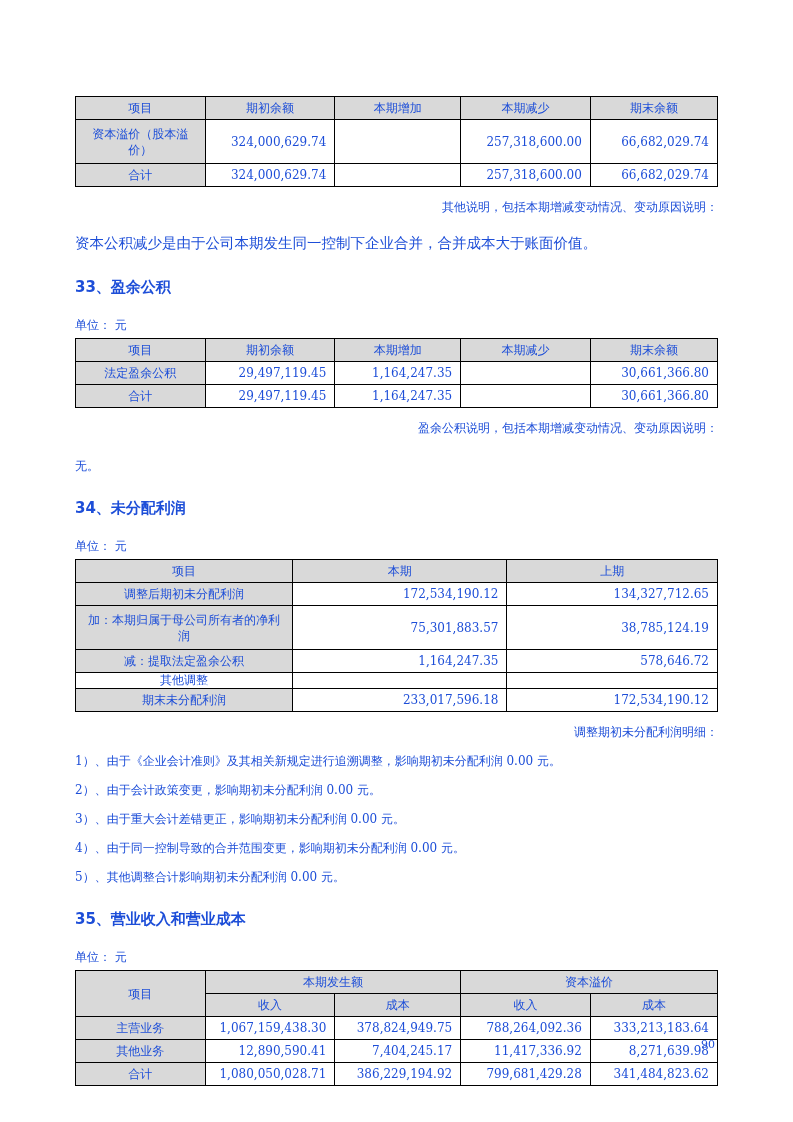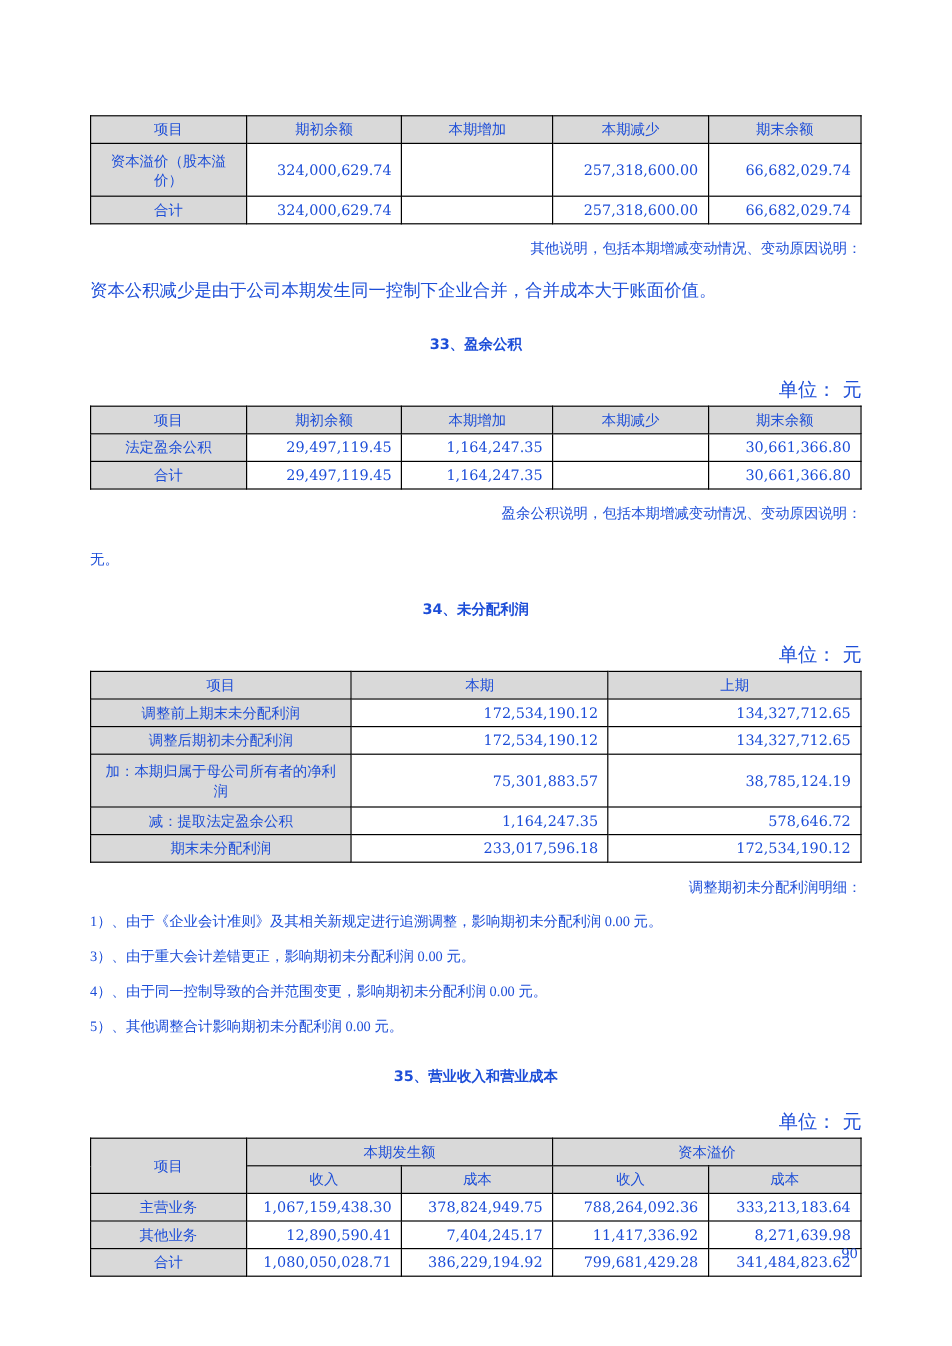--- a/index.html
+++ b/index.html
@@ -37,23 +37,23 @@
   th.hdr { background:#d9d9d9; text-align:center; }
   td.item { background:#d9d9d9; text-align:center; }
   td.item.plain { background:#ffffff; }
   td.num { text-align:right; background:#ffffff;border-radius:20px; }
   tr.tall td { height: 44px; }
   tr.thin td { padding-top: 0px; padding-bottom: 0px; line-height: 15px; }
 
   .tbl-capital { margin-top: 96px; }
   .note-label { font-size: 12px; margin: 12px 0 0 0; line-height: 16px; text-align: right; }
   .big-note { font-size: 14.5px; margin: 18px 0 0 0; line-height: 20px; }
-  h2.sec-title { font-size: 12px; font-weight: bold; margin: 24px 0 0 0; line-height: 20px; font-family: "DejaVu Sans", "Liberation Sans", sans-serif; text-align: center; }
-  .unit-line { font-size: 16px; text-align: right; margin: 20px 0 5px 0; line-height: 16px; }
-  .detail-line { font-size: 12px; margin: 13px 0 0 0; line-height: 16px; font-family: Liberation Serif, serif; }
+  h2.sec-title { font-size: 15px; font-weight: bold; margin: 24px 0 0 0; line-height: 20px; font-family: "DejaVu Sans", "Liberation Sans", sans-serif; }
+  .unit-line { font-size: 12px; margin: 20px 0 5px 0; line-height: 16px; }
+  .detail-line { font-size: 12px; margin: 13px 0 0 0; line-height: 16px; }
   .plain-note { font-size: 12px; margin: 22px 0 0 0; line-height: 16px; }
   .page-number {
     position: absolute;
     top: 1038px;
     right: 78px;
     font-size: 11px;
   }
   
   .cols5 col.c0 { width:20.2%; } .cols5 col.c1 { width:20.2%; }
   .cols5 col.c2 { width:19.6%; } .cols5 col.c3 { width:20.2%; }
@@ -157,49 +157,50 @@
         </colgroup>
       <thead>
         <tr>
           <th class="hdr">项目</th>
           <th class="hdr">本期</th>
           <th class="hdr">上期</th>
         </tr>
       </thead>
       <tbody>
         <tr>
-          <td class="item">调整前上期末未分配利润</td>
-          <td class="num">172,534,190.12</td>
-          <td class="num">134,327,712.65</td>
-        </tr>
-        <tr>
           <td class="item">调整后期初未分配利润</td>
           <td class="num">172,534,190.12</td>
           <td class="num">134,327,712.65</td>
         </tr>
         <tr class="tall">
           <td class="item">加：本期归属于母公司所有者的净利润</td>
           <td class="num">75,301,883.57</td>
           <td class="num">38,785,124.19</td>
         </tr>
         <tr>
           <td class="item">减：提取法定盈余公积</td>
           <td class="num">1,164,247.35</td>
           <td class="num">578,646.72</td>
         </tr>
+        <tr class="thin">
+          <td class="item plain">其他调整</td>
+          <td class="num"></td>
+          <td class="num"></td>
+        </tr>
         <tr>
           <td class="item">期末未分配利润</td>
           <td class="num">233,017,596.18</td>
           <td class="num">172,534,190.12</td>
         </tr>
       </tbody>
     </table>
 
     <p class="note-label">调整期初未分配利润明细：</p>
     <p class="detail-line">1）、由于《企业会计准则》及其相关新规定进行追溯调整，影响期初未分配利润 0.00 元。</p>
+    <p class="detail-line">2）、由于会计政策变更，影响期初未分配利润 0.00 元。</p>
     <p class="detail-line">3）、由于重大会计差错更正，影响期初未分配利润 0.00 元。</p>
     <p class="detail-line">4）、由于同一控制导致的合并范围变更，影响期初未分配利润 0.00 元。</p>
     <p class="detail-line">5）、其他调整合计影响期初未分配利润 0.00 元。</p>
 
     <h2 class="sec-title">35、营业收入和营业成本</h2>
     <p class="unit-line">单位： 元</p>
 
     <table class="cols5">
       <colgroup>
           <col class="c0">

